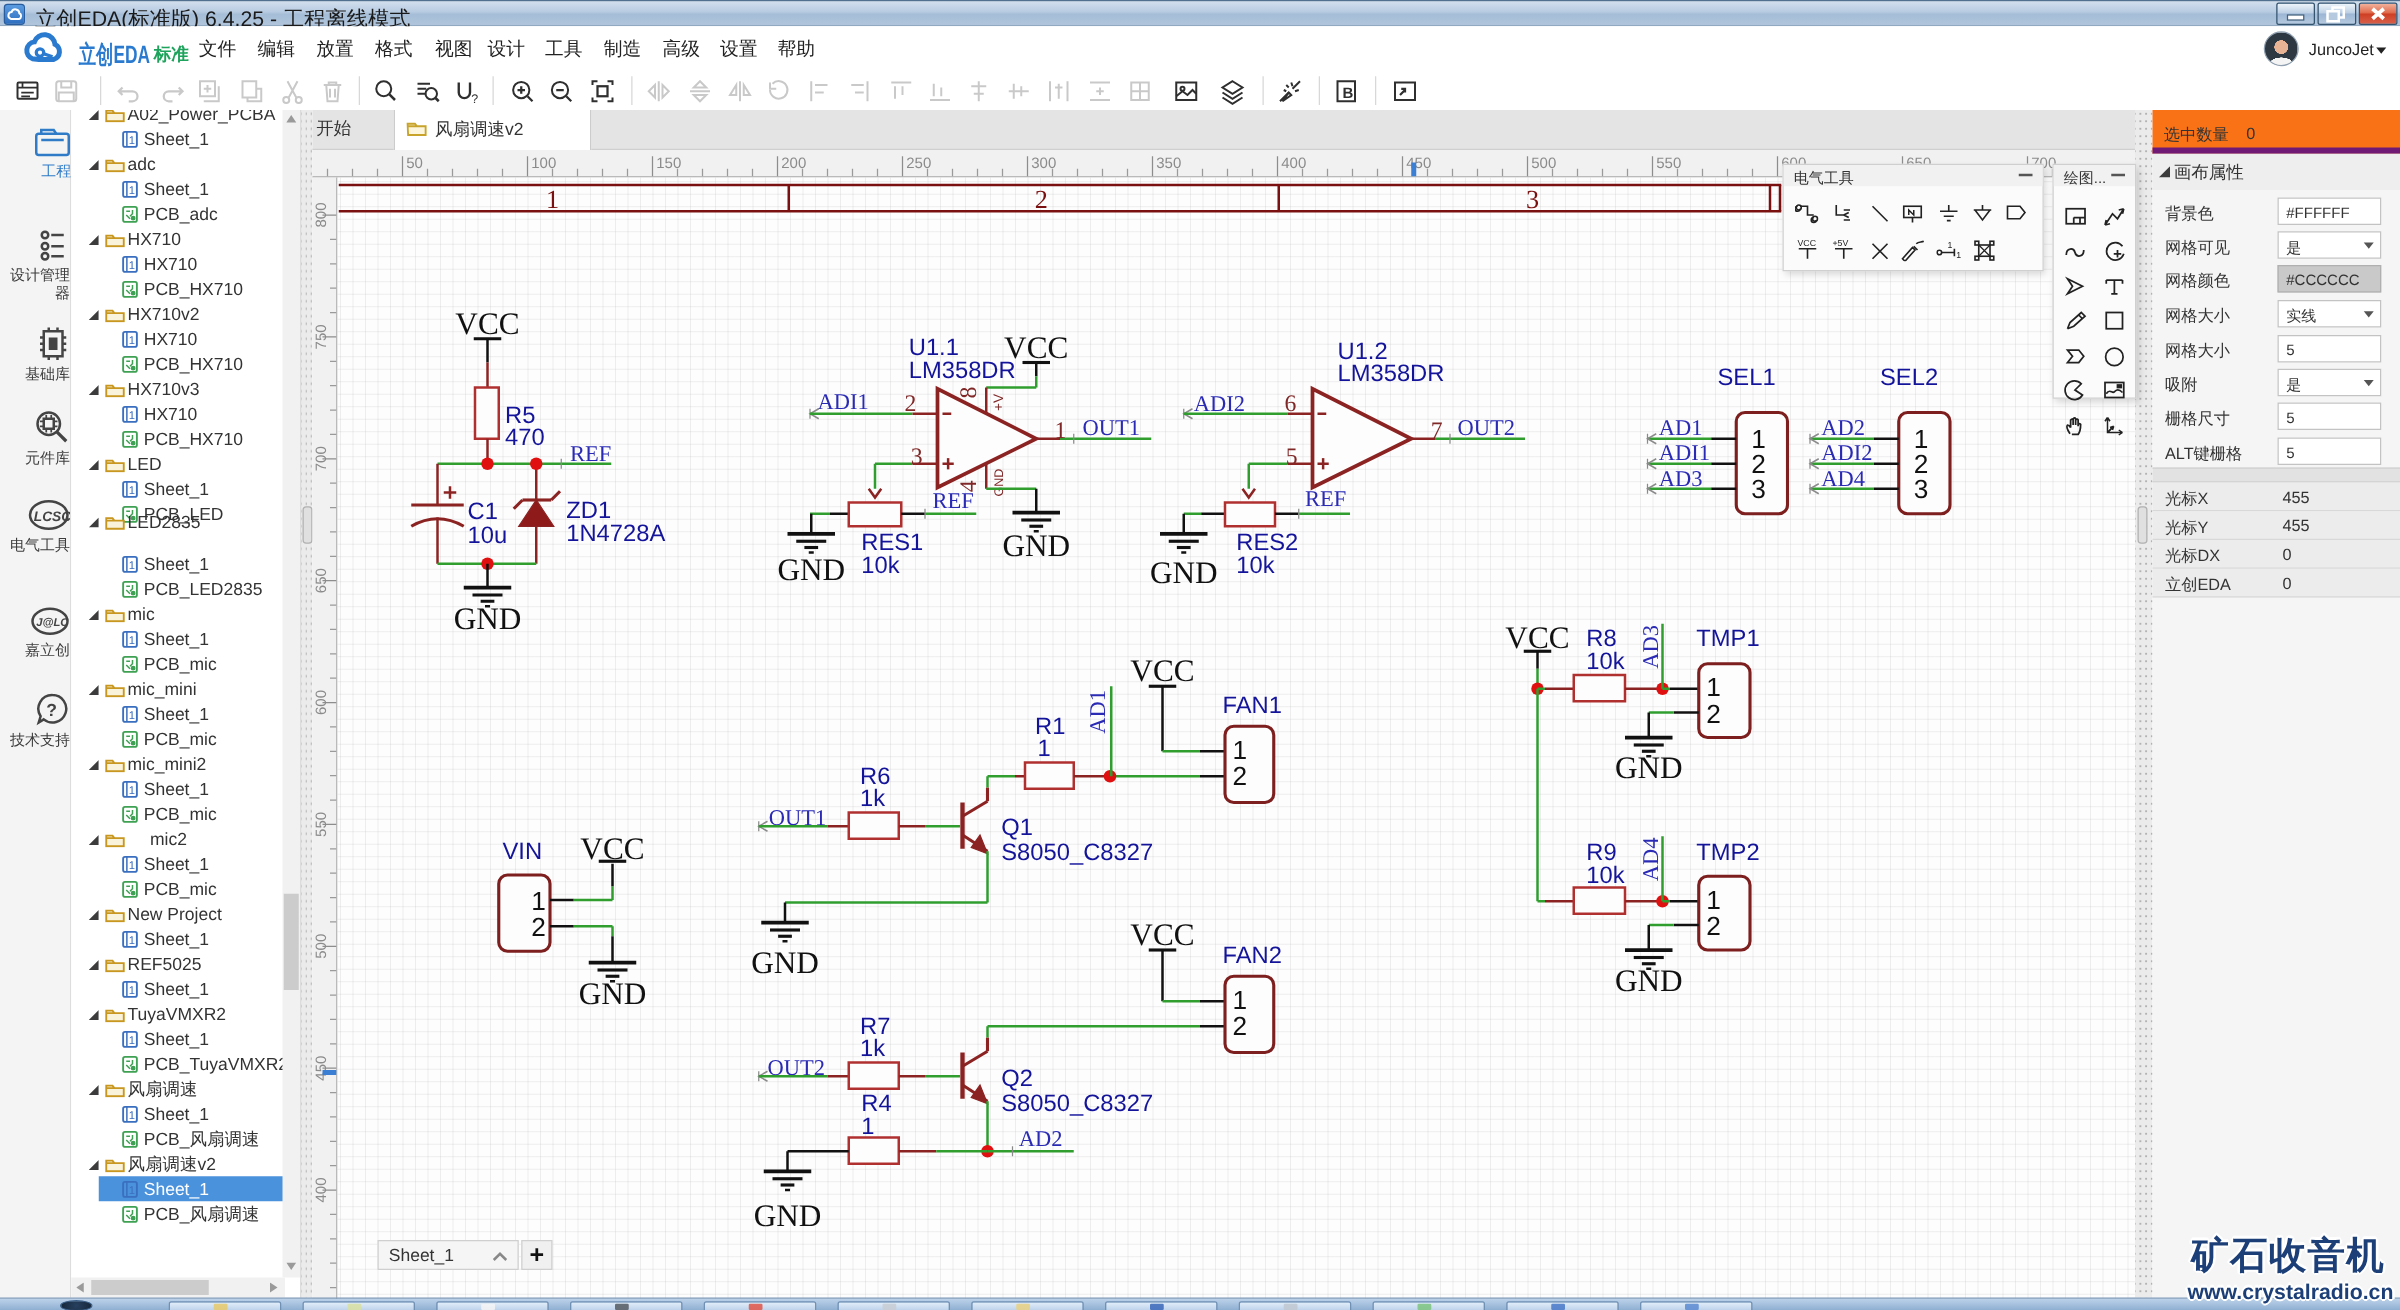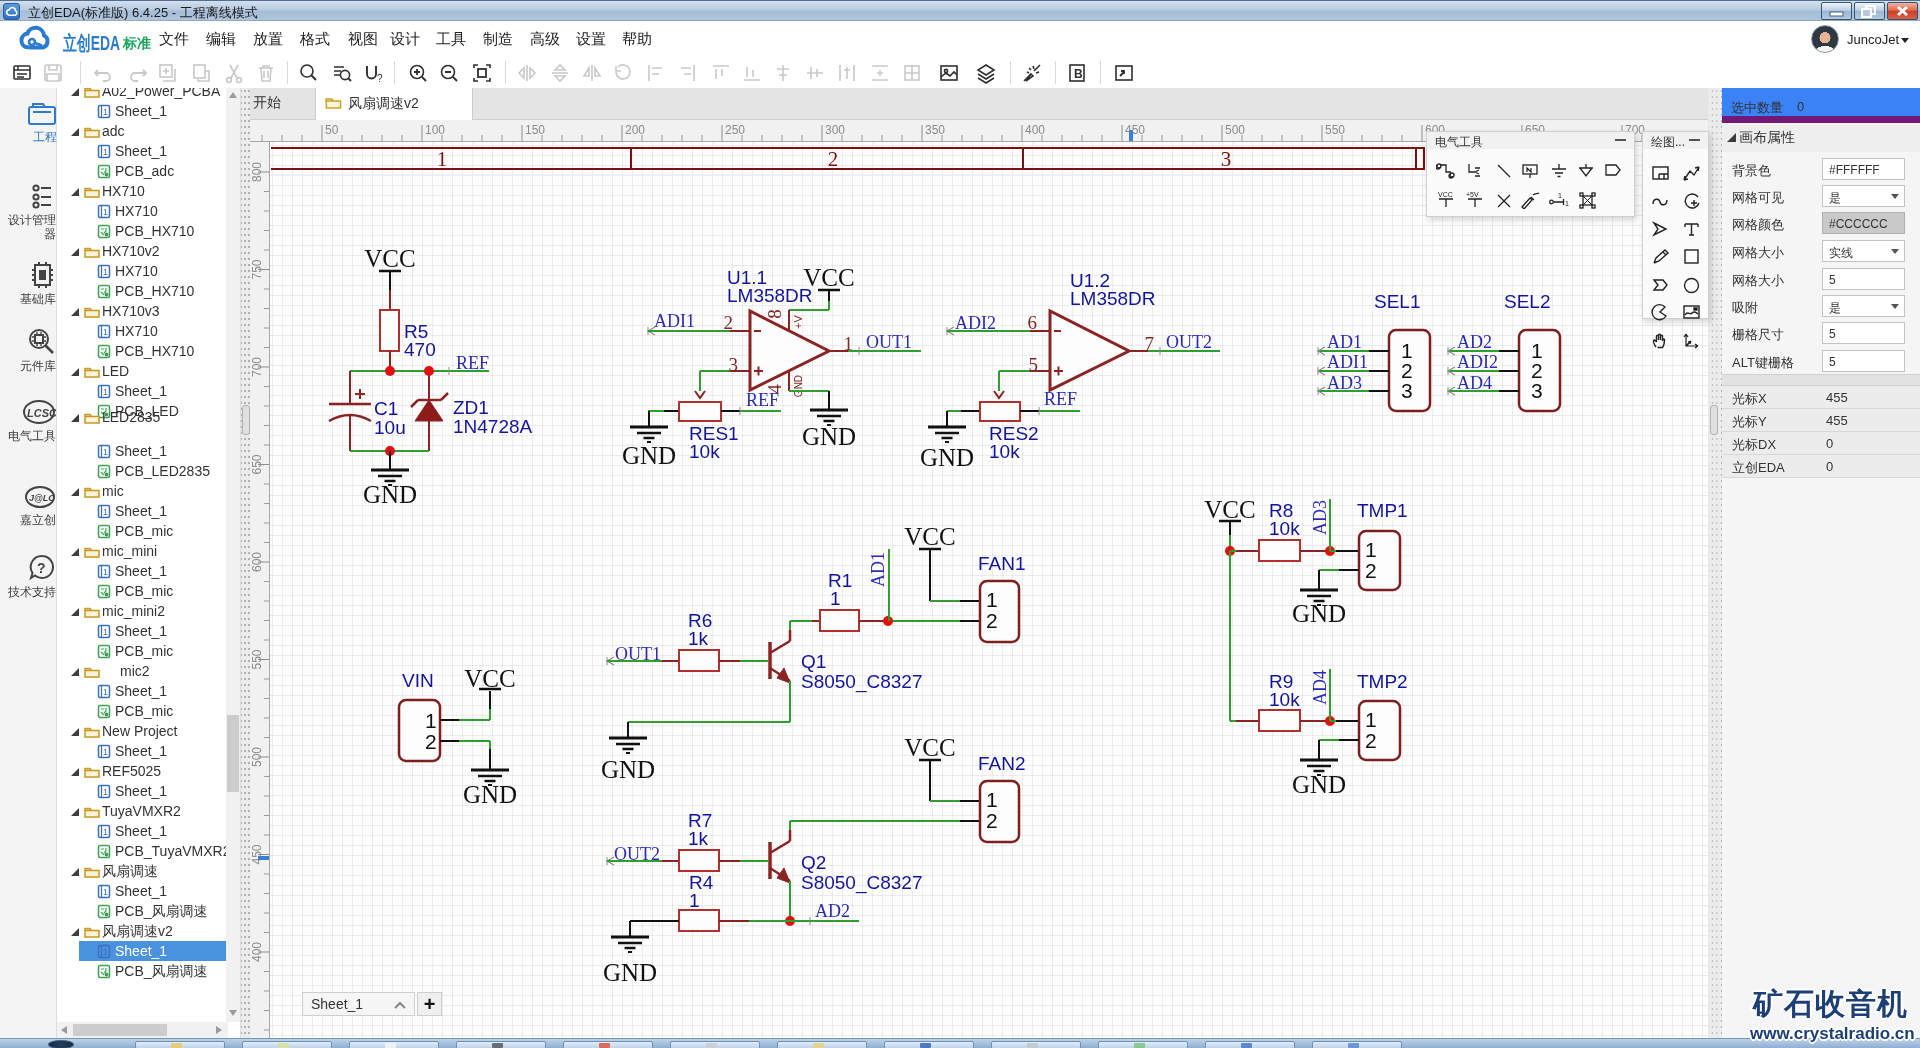--- a/index.html
+++ b/index.html
@@ -4,21 +4,21 @@
 <style>
 * { margin:0; padding:0; box-sizing:border-box; }
 html,body { width:1920px; height:1048px; overflow:hidden; font-family:"Liberation Sans", sans-serif; background:#fff; }
 #stage { position:relative; width:1920px; height:1048px; overflow:hidden; }
 .abs { position:absolute; }
 #titlebar { left:0; top:0; width:1920px; height:21px;
   background:linear-gradient(#d3dfee 0%, #b7cbe1 45%, #a5bdd7 55%, #b0c5dc 100%);
   border-top:1px solid #51708f; border-bottom:1px solid #92a9c2; }
 #titlebar .ticon { position:absolute; left:3px; top:2px; width:17px; height:17px; border-radius:3px;
   background:linear-gradient(#5a9be0,#2f6fc0); border:1px solid #2a5d9e; }
-#titlebar .ttext { position:absolute; left:28px; top:3px; font-size:13px; color:#1a1a1a;text-align:right; }
+#titlebar .ttext { position:absolute; left:28px; top:3px; font-size:17px; color:#1a1a1a;text-align:right; }
 .winbtn { position:absolute; top:1px; height:18px; border:1px solid #33536f; border-radius:2px; }
 #btnmin  { left:1821px; width:31px; background:linear-gradient(#eef4fa,#bdd0e5 45%,#9cb6d4 52%,#b6cadf); }
 #btnmax  { left:1854px; width:31px; background:linear-gradient(#eef4fa,#bdd0e5 45%,#9cb6d4 52%,#b6cadf); }
 #btnclose{ left:1887px; width:31px; background:linear-gradient(#f3b29d,#e06a4c 45%,#ce3f24 52%,#d8604a); }
 #menubar { left:0; top:21px; width:1920px; height:36px; background:#ffffff; }
 .menuitem { position:absolute; top:9px; font-size:15px; color:#222; }
 #avatar { position:absolute; left:1811px; top:4px; width:28px; height:28px; border-radius:50%;
   background:radial-gradient(ellipse 60% 35% at 50% 98%, #f4f4f4 0 60%, transparent 61%),
              radial-gradient(circle at 50% 45%, #e8b294 0 28%, #2e3842 29%); border:1px solid #90a0b0; }
 #uname { position:absolute; left:1847px; top:11px; font-size:13px; color:#222; }
@@ -1287,21 +1287,21 @@
       </svg>
       <svg style="position:absolute;left:8px;top:199px" width="20" height="18" fill="none" stroke="#222" stroke-width="1.4">
         <path d="M5 16 c-2-3-3-6-2-7 1 0 2 1 2.5 2 V5 c1-1 1.5-1 2 0 v4 M7.5 9 V4 c1-1 1.5-1 2 0 v5 M9.5 9 V5 c1-1 1.5-1 2 0 v5 M11.5 10 c0-2 1-2.5 2-1.5 0 3-0.5 6-2 8 h-5"></path>
       </svg>
       <svg style="position:absolute;left:39px;top:199px" width="20" height="18" fill="none" stroke="#222" stroke-width="1.4">
         <path d="M4 3 v12 h12 M4 3 l-2 3 M4 3 l2 3 M16 15 l-3-2 M16 15 l-3 2 M4 15 l3-3" stroke-width="1.2"></path>
         <path d="M4 15 L9 10 M9 10 l-1 3 M9 10 l-3 1" stroke-width="1.2"></path>
       </svg>
     </div>
 <div id="rightpanel" class="abs">
-      <div style="position:absolute;left:0;top:0;width:198px;height:35px;background:#3b82f6;border-bottom:7px solid #701a75">
+      <div style="position:absolute;left:0;top:0;width:198px;height:35px;background:#f97316;border-bottom:5px solid #701a75">
         <div style="position:absolute;left:9px;top:11px">选中数量</div>
         <div style="position:absolute;left:75px;top:11px">0</div>
       </div>
       <div style="position:absolute;left:0;top:35px;width:198px;height:29px;background:#eeeeee">
         <svg style="position:absolute;left:5px;top:10px" width="9" height="9">
           <polygon points="0,9 9,9 9,0" fill="#3c3c3c"></polygon>
         </svg>
         <div style="position:absolute;left:17px;top:6px;font-size:14px">画布属性</div>
       </div>
       <div style="position:absolute;left:10px;top:74px">背景色</div>

